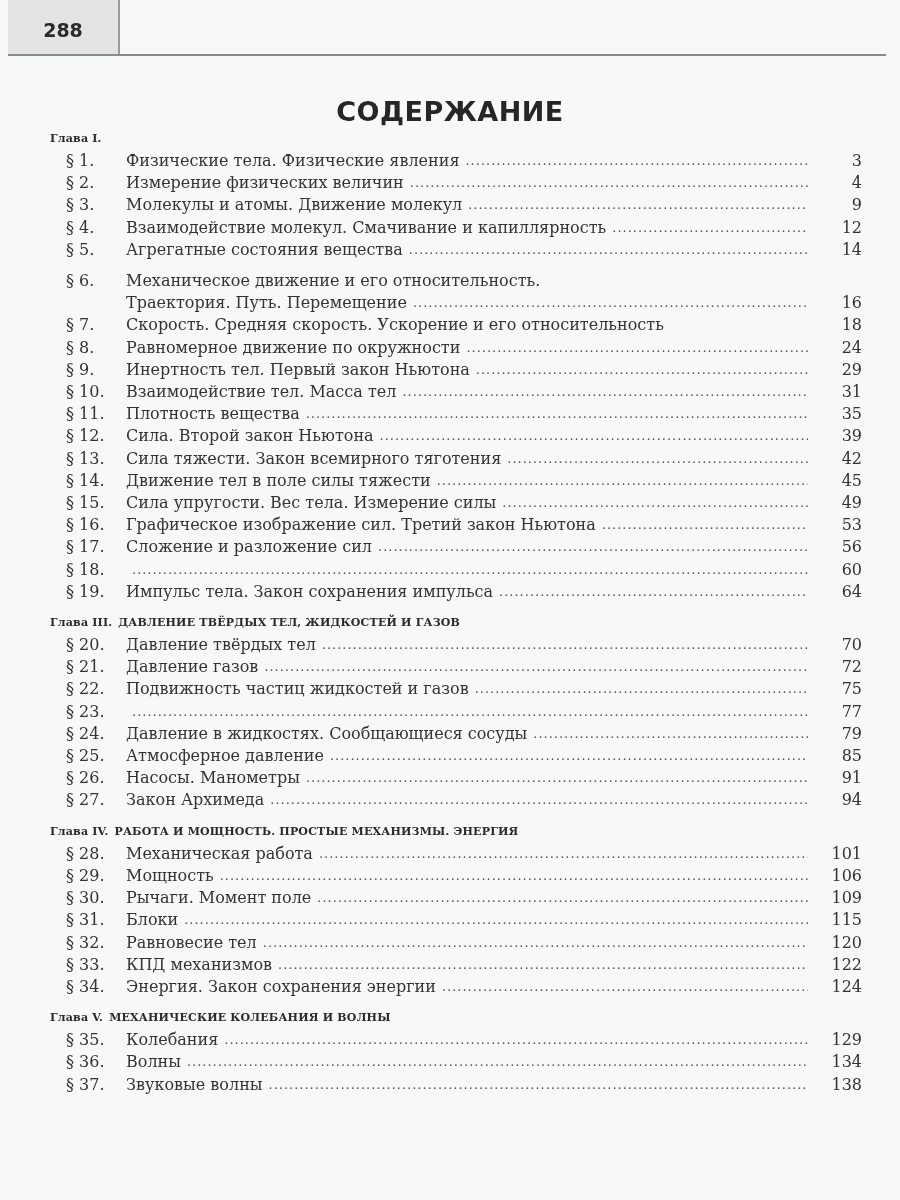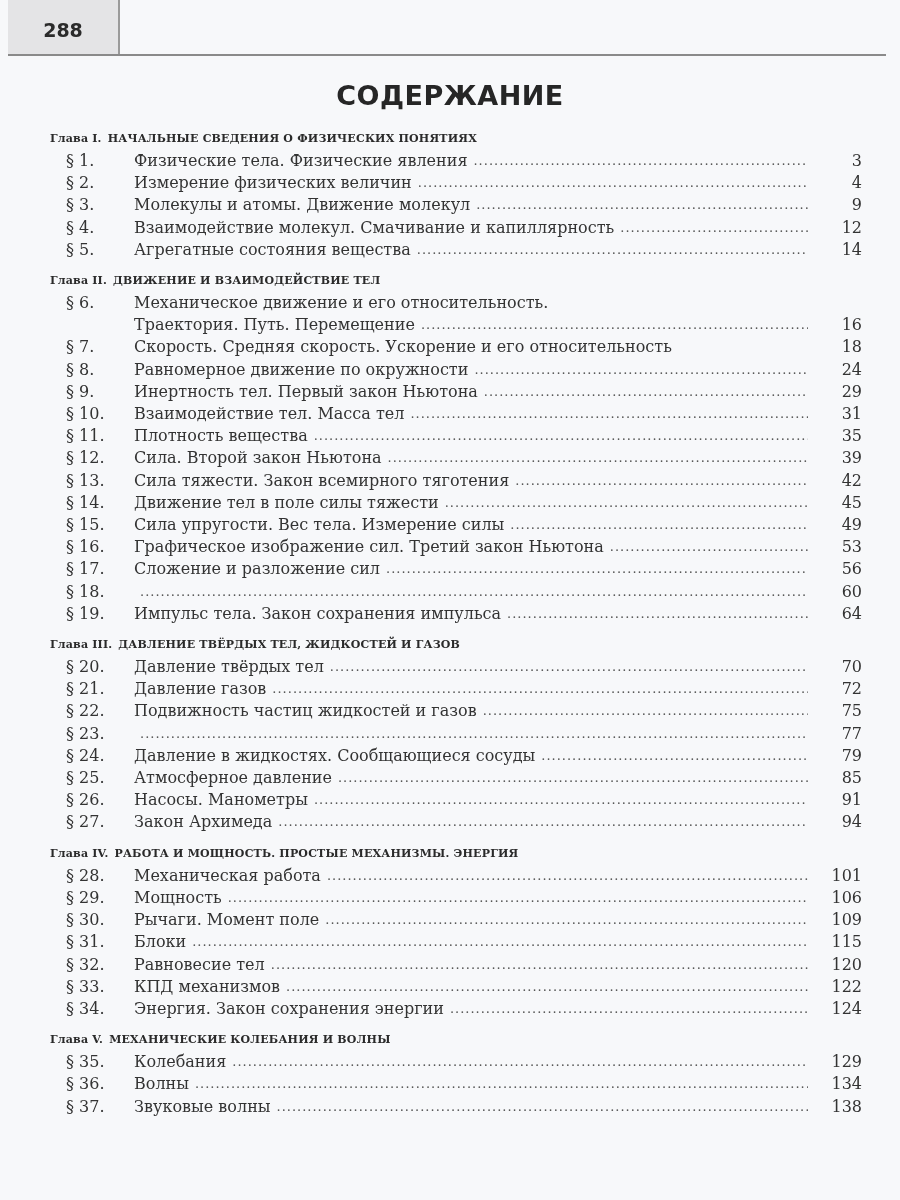--- a/index.html
+++ b/index.html
@@ -20,21 +20,21 @@
     border-right: 2px solid #9a9a9a;
     box-sizing: border-box;
   }
   .page-num {
     position: absolute; left: 0; right: 0; top: 19px;
     text-align: center;
     font-family: "DejaVu Sans", "Liberation Sans", sans-serif;
     font-weight: bold; font-size: 19px; color: #2b2b2b;
   }
   .title {
-    position: absolute; top: 80px; left: 0; width: 900px;
+    position: absolute; top: 96px; left: 0; width: 900px;
     text-align: center;
     font-family: "DejaVu Sans", "Liberation Sans", sans-serif;
     font-weight: bold; font-size: 27px; letter-spacing: 0.5px;
     color: #262626;
   }
   .toc {
     position: absolute; top: 128px; left: 50px; width: 812px;
   }
   .chapter { margin-bottom: 9px; }
   .chapter-head {
@@ -47,21 +47,21 @@
     display: flex; align-items: flex-end;
     font-size: 16px; line-height: 22.2px; color: #333;
   }
   .entry .num {
     flex: 0 0 76px; text-align: right; padding-right: 0;
     box-sizing: border-box;
   }
   .entry .num span { display: inline-block; width: 60px; text-align: left; }
   .entry .body {
     flex: 1 1 auto; display: flex; align-items: flex-start;
-    margin-left: 8px; overflow: hidden; min-width: 0;
+    margin-left: 0; overflow: hidden; min-width: 0;
   }
   .entry .text { flex: 0 0 auto; white-space: nowrap; }
   .entry .dots {
     flex: 1 1 auto; overflow: hidden; white-space: nowrap;
     margin: 0 6px 0 6px; color: #555; letter-spacing: 1px; font-size: 13px;
   }
   .entry .page {
     flex: 0 0 48px; text-align: right; white-space: nowrap;
   }
   .num-col { flex: 0 0 76px; }
@@ -74,21 +74,20 @@
     <div class="page-num">288</div>
   </div>
 </div>
 
 <div class="title">СОДЕРЖАНИЕ</div>
 
 <div class="toc" id="toc">
     <div class="chapter">
       <div class="chapter-head">
         <span class="label">Глава I.</span>
-        <span class="ctitle">НАЧАЛЬНЫЕ СВЕДЕНИЯ О ФИЗИЧЕСКИХ ПОНЯТИЯХ</span>
       </div>
       <div class="entry">
         <span class="num"><span class="">§ 1.</span></span>
         <span class="body">
           <span class="text">Физические тела. Физические явления</span>
           <span class="dots">............................................................................................................................................................................................................................................................................................................</span>
         </span>
         <span class="page">3</span>
       </div>
       <div class="entry">
@@ -118,24 +117,20 @@
       <div class="entry">
         <span class="num"><span class="">§ 5.</span></span>
         <span class="body">
           <span class="text">Агрегатные состояния вещества</span>
           <span class="dots">............................................................................................................................................................................................................................................................................................................</span>
         </span>
         <span class="page">14</span>
       </div>
     </div>
     <div class="chapter">
-      <div class="chapter-head">
-        <span class="label">Глава II.</span>
-        <span class="ctitle">ДВИЖЕНИЕ И ВЗАИМОДЕЙСТВИЕ ТЕЛ</span>
-      </div>
       <div class="entry">
         <span class="num"><span class="">§ 6.</span></span>
         <span class="body">
           <span class="text">Механическое движение и его относительность.</span>
         </span>
       </div>
       <div class="entry">
         <span class="num-col"></span>
         <span class="body">
           <span class="text">Траектория. Путь. Перемещение</span>

